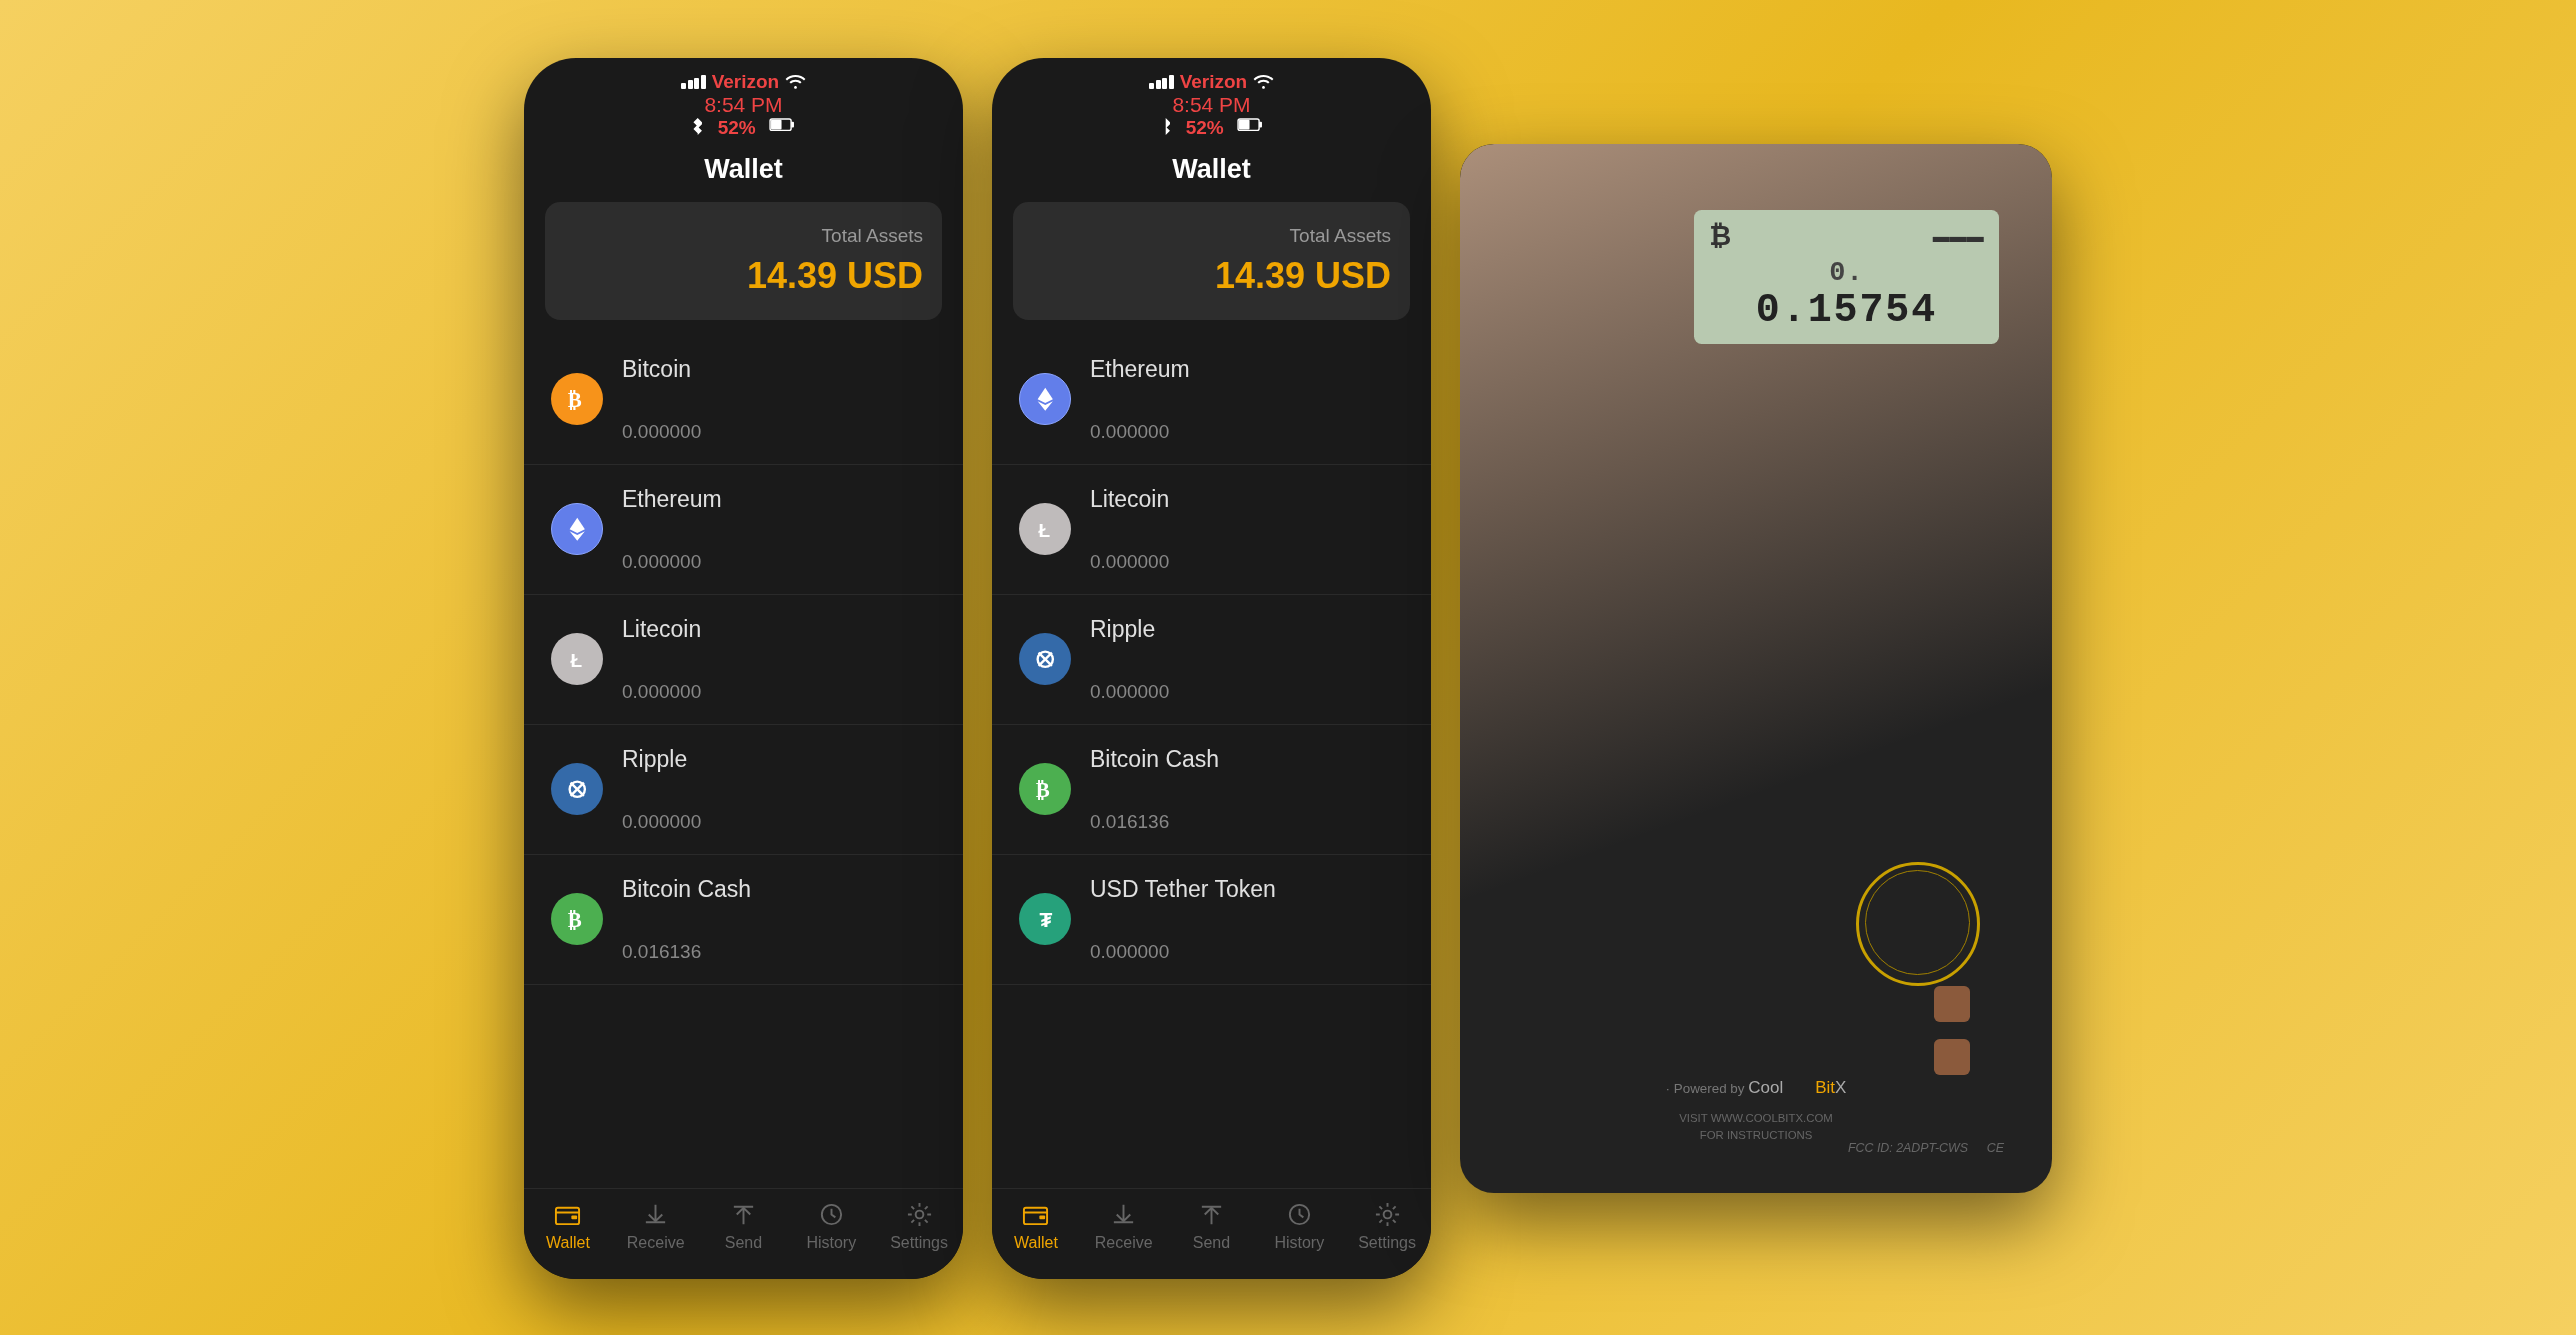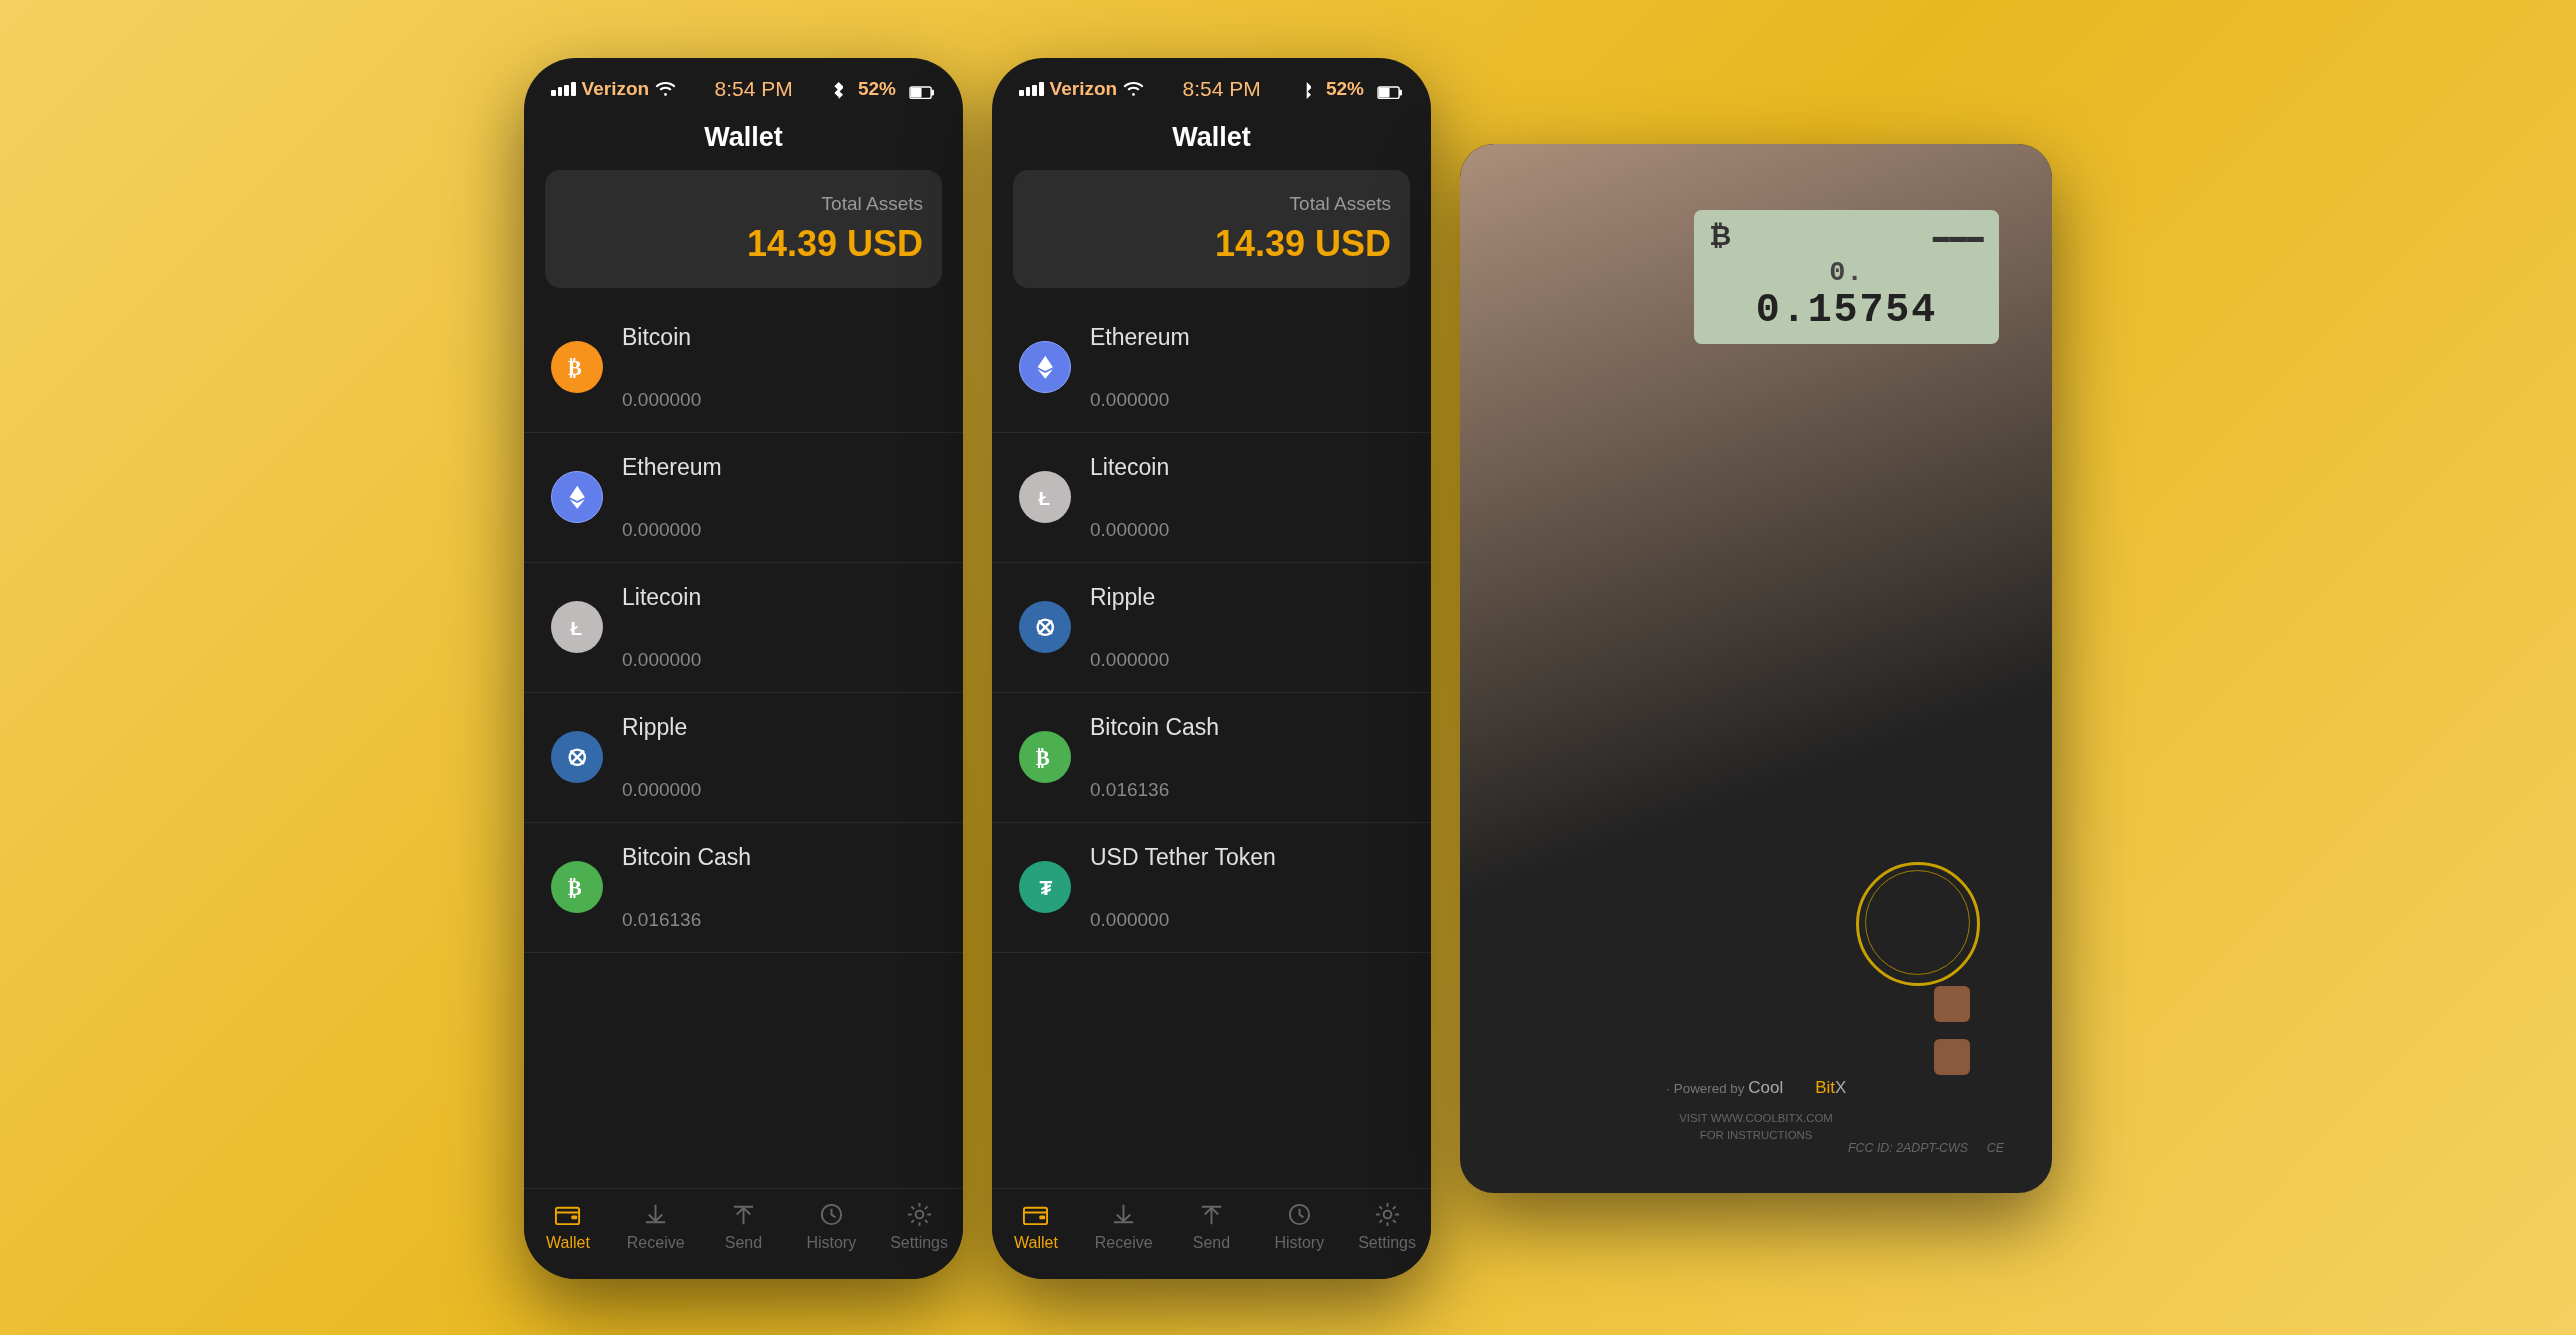--- a/index.html
+++ b/index.html
@@ -27,28 +27,29 @@
       box-shadow: 0 29px 76px rgba(0,0,0,0.5);
       position: relative;
     }
 
     
     .status-bar {
       display: flex;
       justify-content: space-between;
       align-items: center;
       padding: 13.4px 27px 7.6px;
-      color: #fdba74;
+      color: #ef4444;
       font-size: 21px;
       font-weight: 600;
       min-height: 57px;
+      flex-direction: column;
     }
     .status-left { display: flex; align-items: center; gap: 5.7px; font-size: 19px; }
     .status-center { font-size: 21px; font-weight: 400; }
-    .status-right { display: flex; align-items: flex-end; gap: 13px; font-size: 19px; }
+    .status-right { display: flex; align-items: flex-start; gap: 13px; font-size: 19px; }
 
     
     .signal-bars {
       display: flex; align-items: flex-end; gap: 1.9px;
     }
     .signal-bars span {
       display: inline-block; width: 4.8px; background: white; border-radius: 1px;
     }
     .signal-bars span:nth-child(1) { height: 5.7px; }
     .signal-bars span:nth-child(2) { height: 8.6px; }

